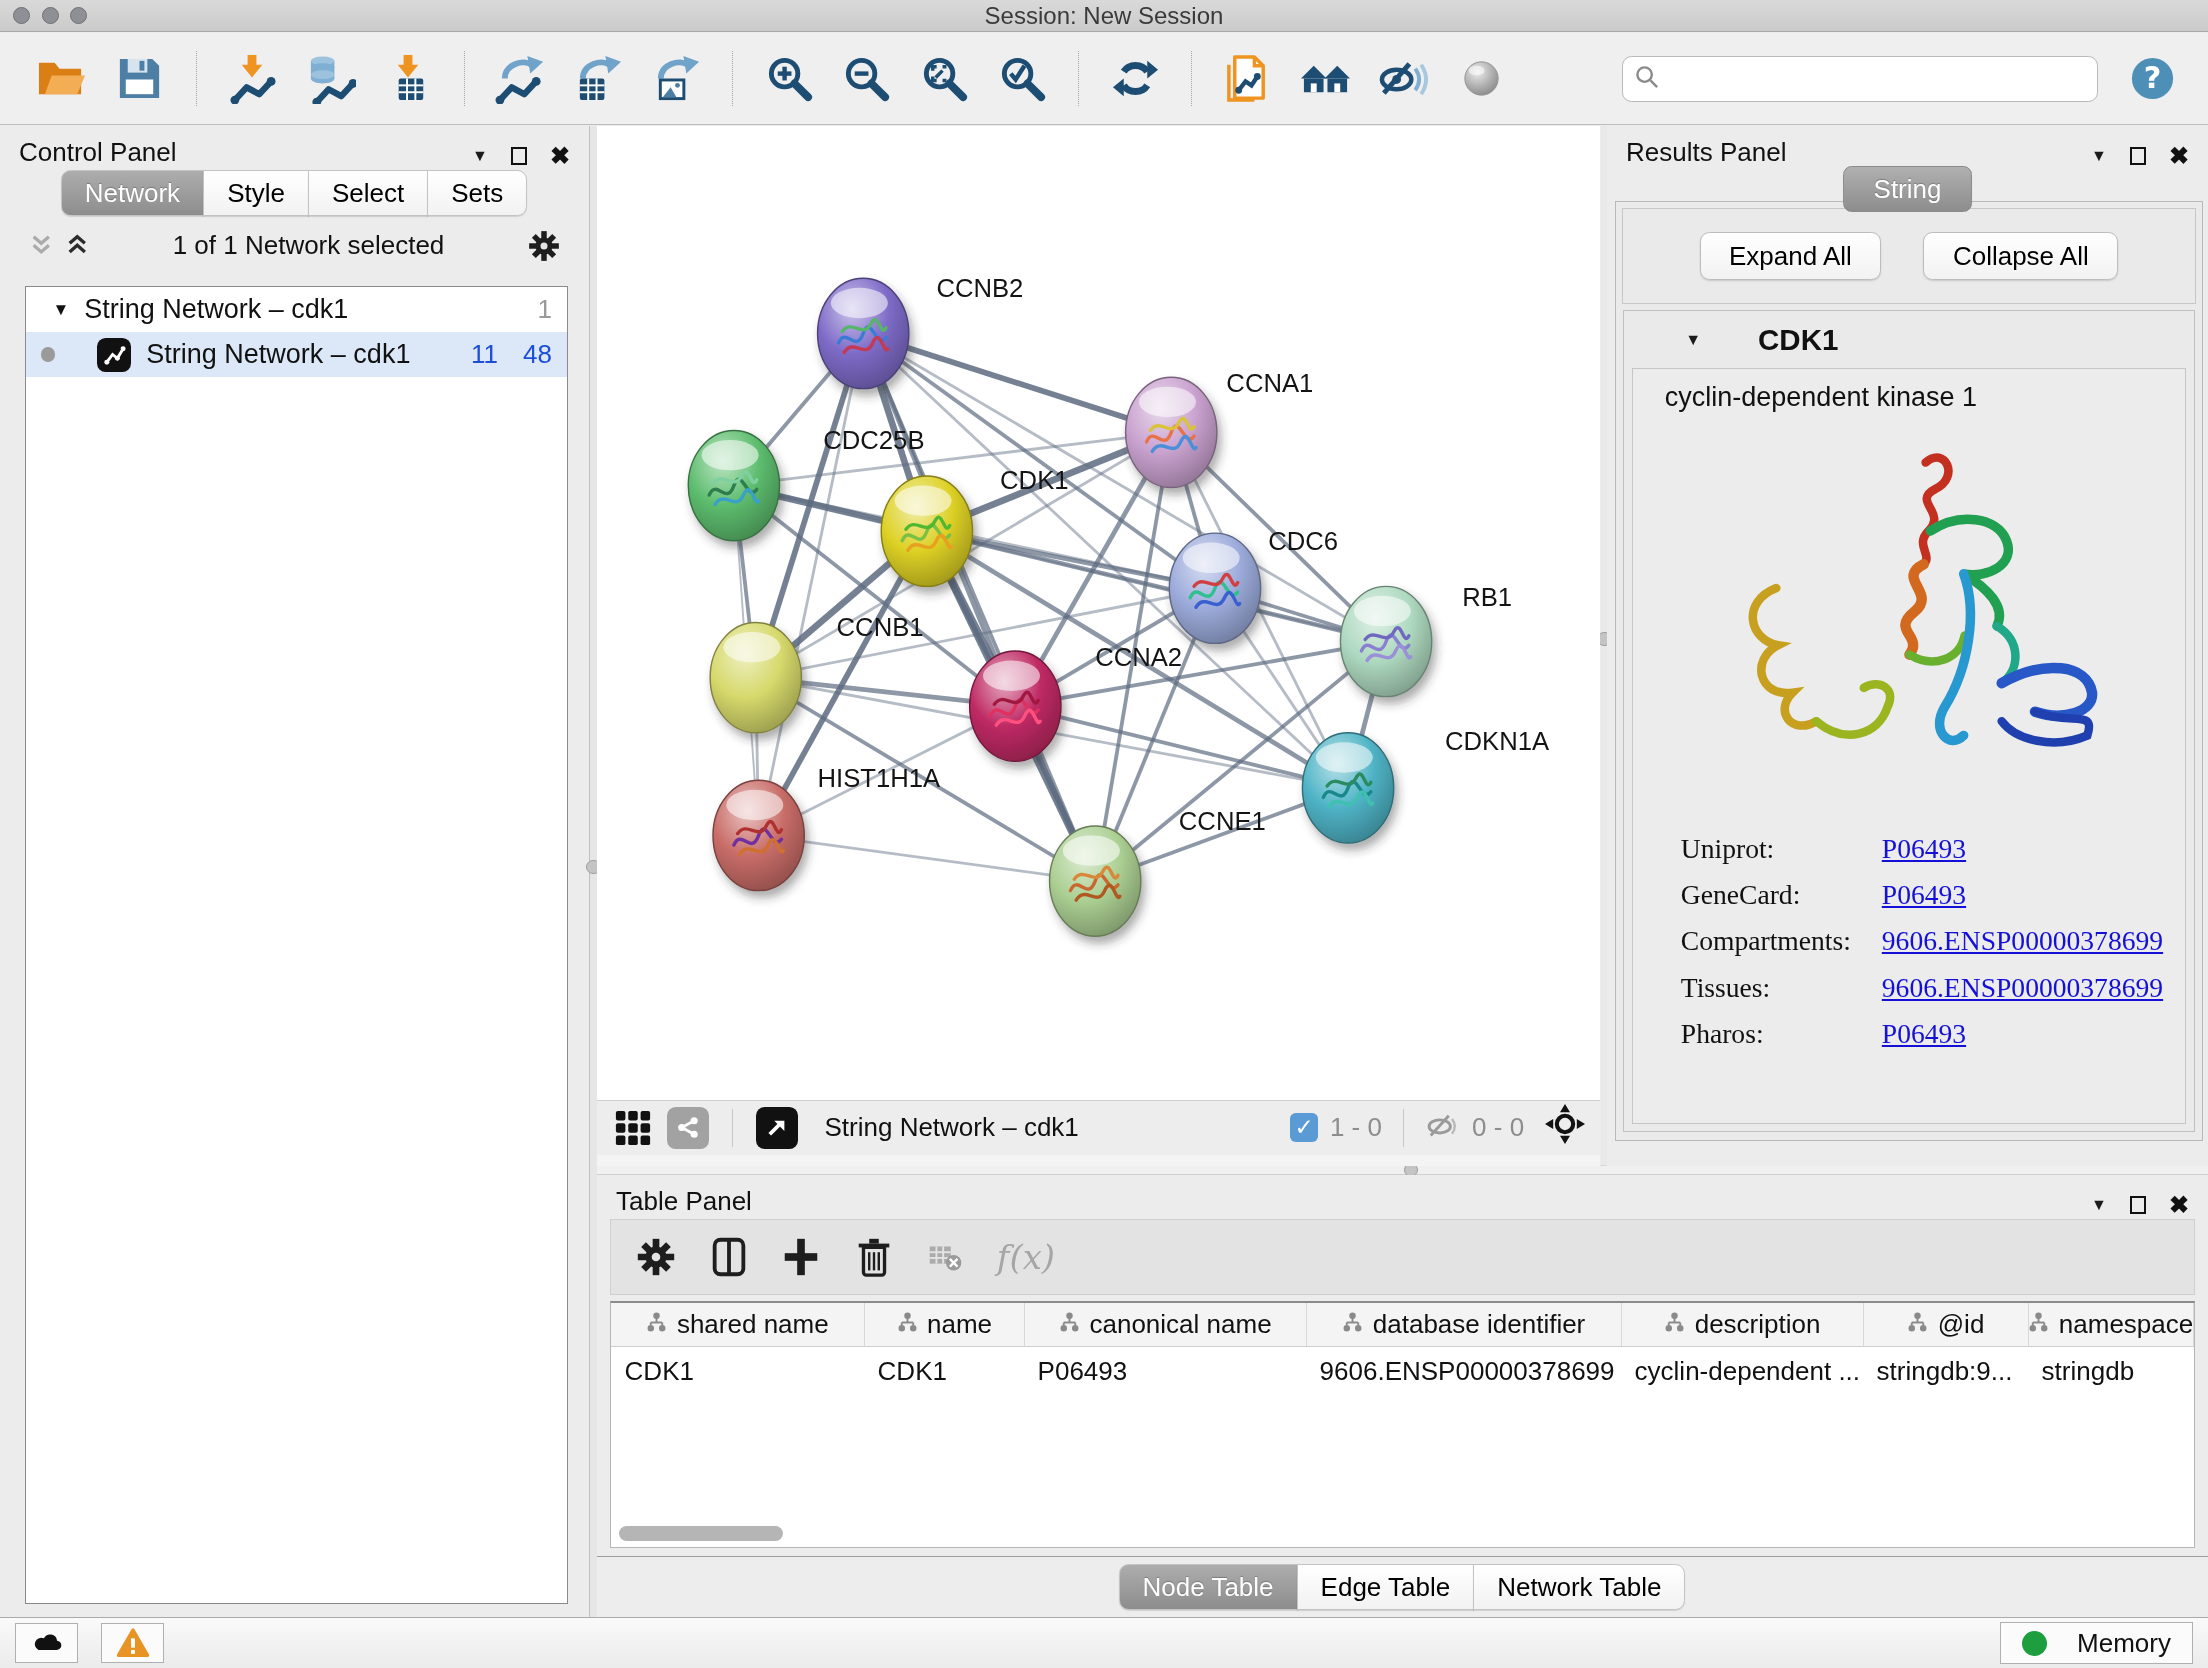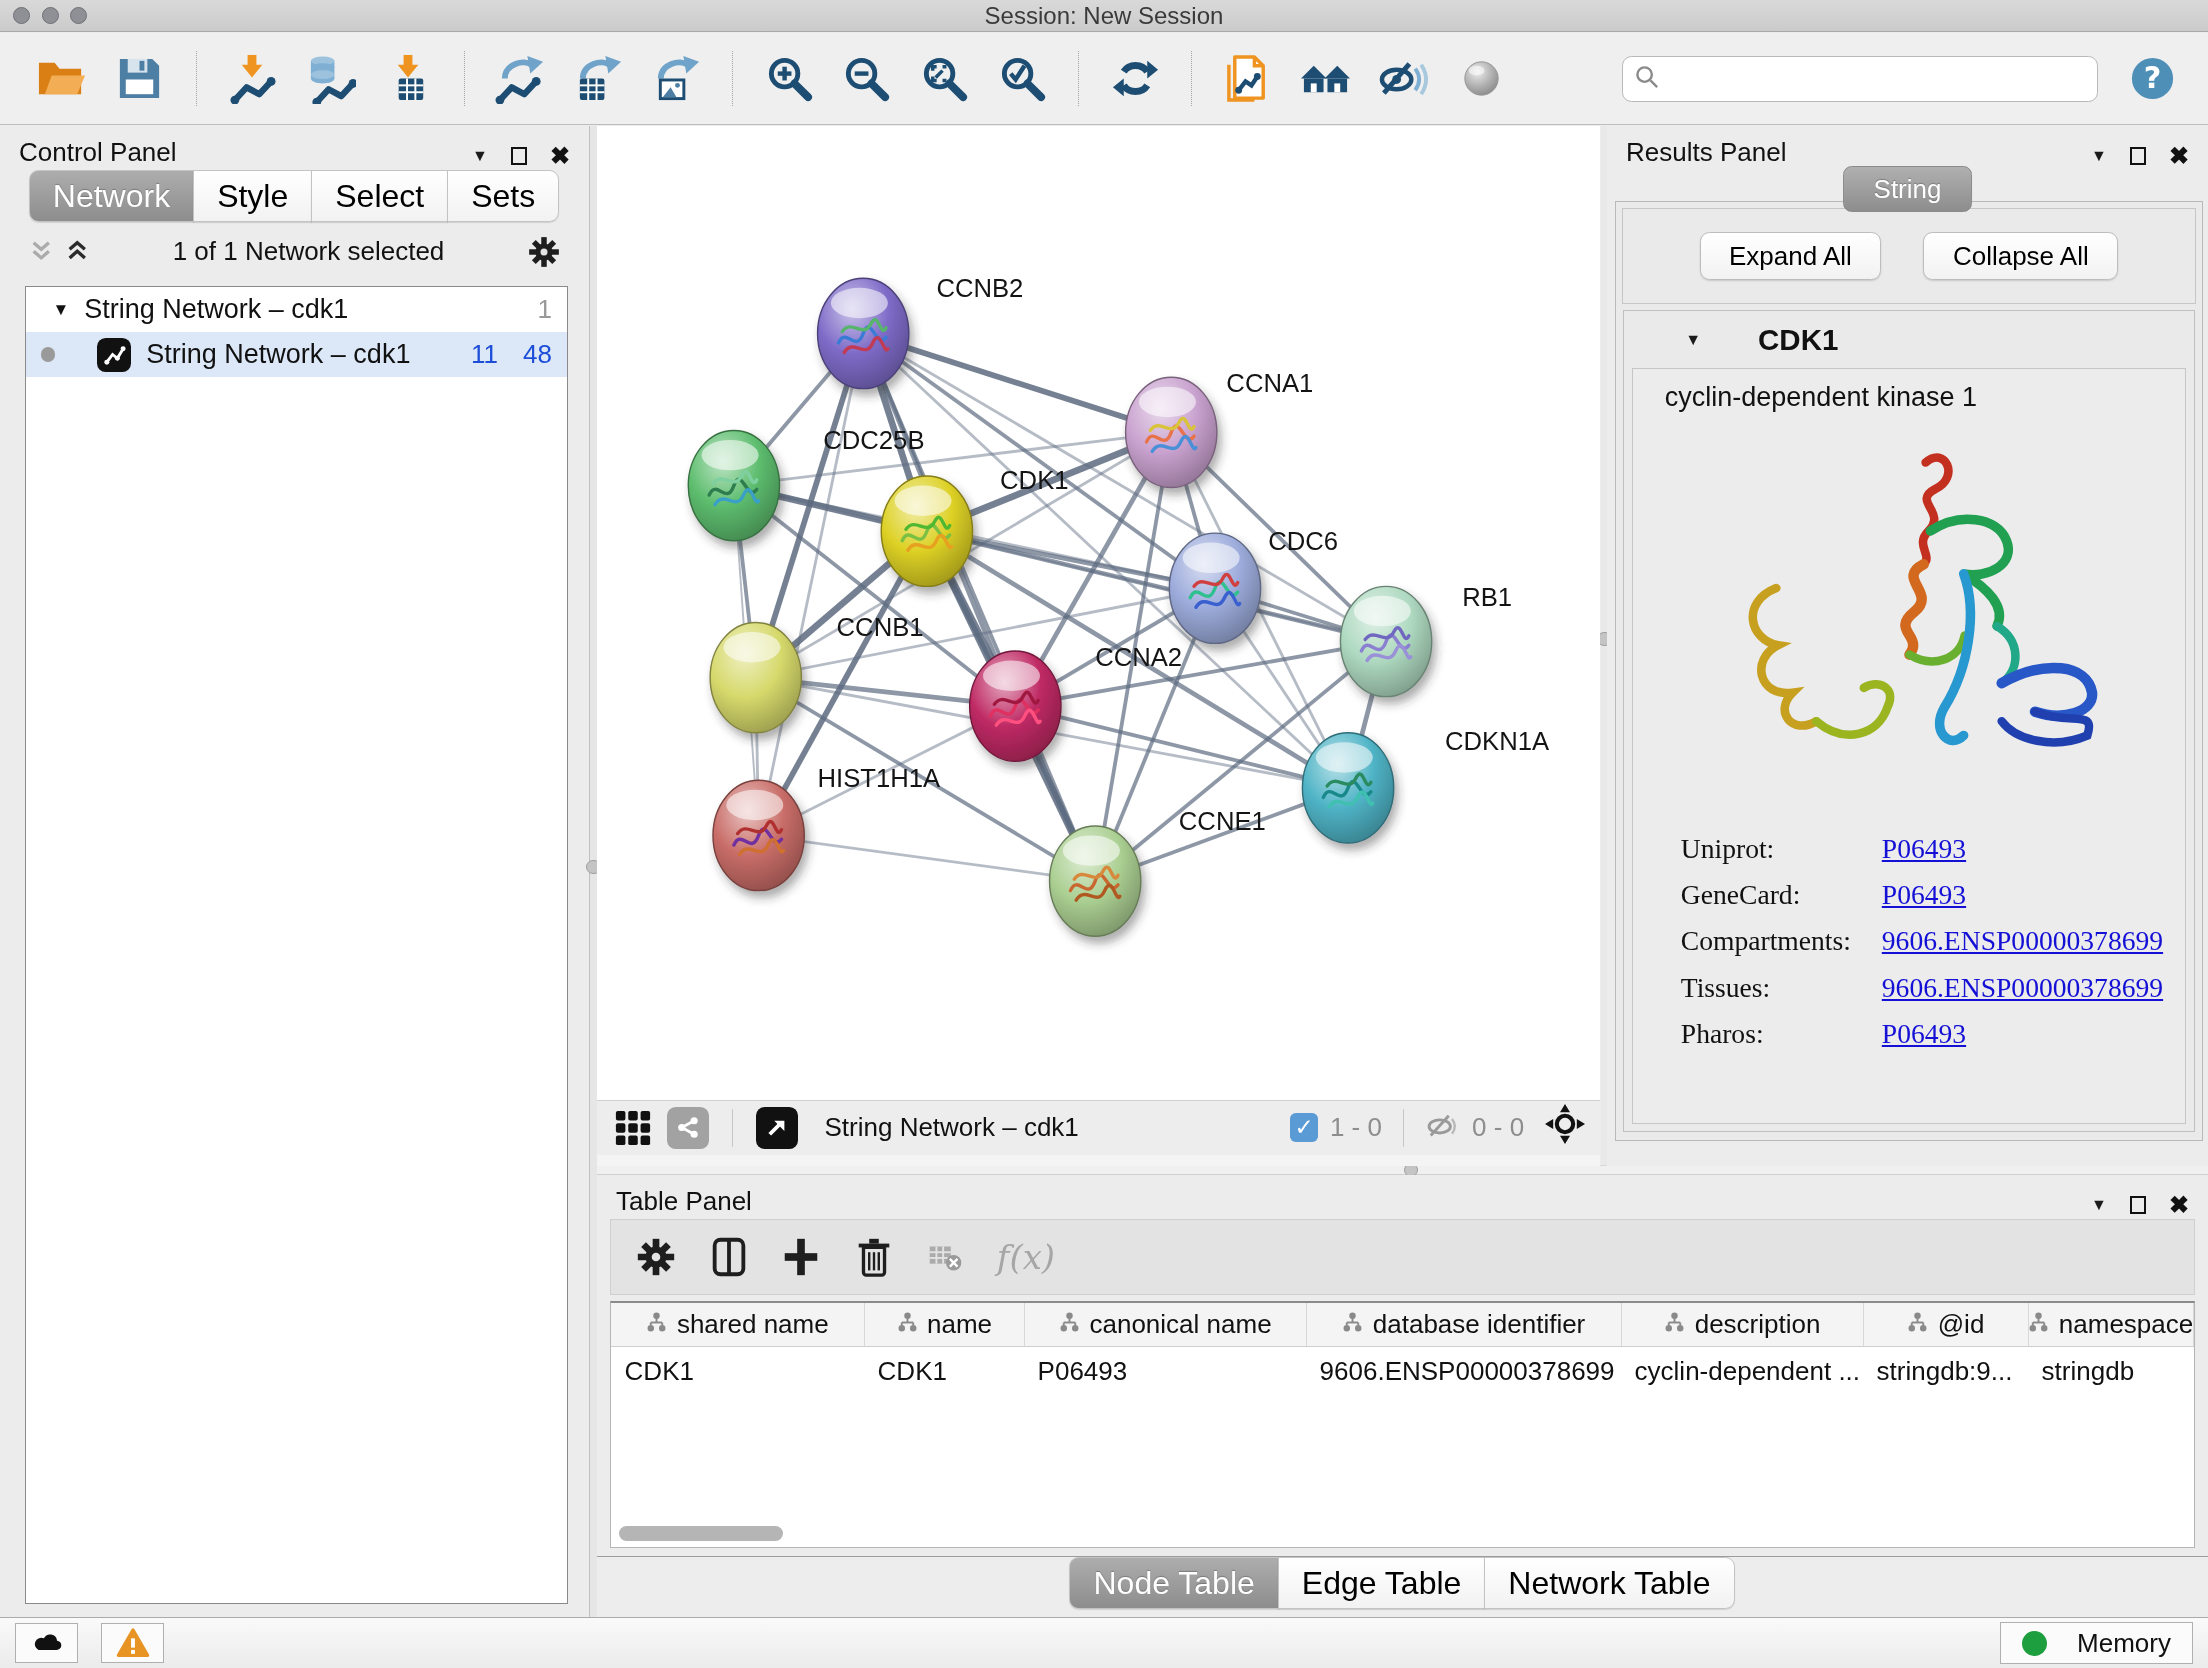--- a/index.html
+++ b/index.html
@@ -30,21 +30,21 @@
   .panel-head { height:42px; display:flex; align-items:flex-end; padding:0 19px; font-size:26px; color:#111; }
   .ph-icons { margin-left:auto; display:flex; gap:23px; align-items:center; }
   .tri { font-size:16px; color:#1b1b1b; }
   .floatbox { width:16px; height:18px; border:2.4px solid #111; background:transparent; }
   .closex { font-size:24px; color:#111; font-weight:bold; line-height:1; }
 
   
   .control-panel { position:absolute; left:0; top:126px; width:590px; bottom:51px; background:#ececec;
     border-right:1px solid #c0c0c0; }
   .cp-tabs { display:flex; justify-content:center; margin-top:1.9px; }
-  .tab { padding:6.7px 23px; font-size:32px; color:#000; background:linear-gradient(#ffffff,#f2f2f2);
+  .tab { padding:6.7px 23px; font-size:26px; color:#000; background:linear-gradient(#ffffff,#f2f2f2);
     border:1px solid #c3c3c3; margin-left:-1px; box-shadow:0 1px 1px rgba(0,0,0,.12); }
   .tab.selected { background:linear-gradient(#adadad,#8d8d8d); color:#fff; text-shadow:0 -1px 1px rgba(0,0,0,.25); }
   .tab:first-child { border-radius:9.5px 0 0 9.5px; }
   .tab:last-child { border-radius:0 9.5px 9.5px 0; }
   .cp-selector { display:flex; align-items:center; padding:11.4px 27px 7.6px 27px; gap:7px; }
   .chev svg { width:28.5px; height:28.5px; display:block; }
   .sel-text { flex:1; text-align:center; font-size:26px; color:#111; }
   .gearglyph svg { width:36px; height:36px; display:block; }
   .cp-tree { position:absolute; left:25px; right:21px; top:160px; bottom:13.3px; background:#fff; border:1.9px solid #8a8a8a; }
   .tree-row { height:45px; display:flex; align-items:center; font-size:27px; color:#111; padding:0 15px; }
@@ -114,21 +114,21 @@
   .fx { font-family:"DejaVu Serif",serif; font-style:italic; font-size:34px; color:#a6a6a6; }
   .tp-tablewrap { margin:5.7px 13.3px 0; background:#fff; border:1px solid #b5b5b5; border-top:2.9px solid #8a8a8a;
     flex:1; position:relative; overflow:hidden; }
   table { width:100%; border-collapse:collapse; table-layout:fixed; font-size:26px; color:#111; }
   th { background:#f4f4f4; border-right:1px solid #d8d8d8; border-bottom:1px solid #cfcfcf;
     height:44px; font-weight:normal; overflow:hidden; white-space:nowrap; }
   th .thc { display:flex; align-items:center; justify-content:center; gap:9.5px; }
   td { padding:8.6px 13.3px; overflow:hidden; white-space:nowrap; }
   .h-scroll { position:absolute; left:7.6px; right:7.6px; bottom:4.8px; height:17px; }
   .h-thumb { width:164px; height:15px; background:#b5b5b5; border-radius:7.6px; }
-  .tp-tabs { height:61px; display:flex; align-items:flex-start; justify-content:center; background:#ededed;
+  .tp-tabs { height:61px; display:flex; align-items:center; justify-content:center; background:#ededed;
     border-top:1.9px solid #9c9c9c; margin-top:7.6px; flex:none; }
 
   
   .statusbar { position:absolute; left:0; right:0; bottom:0; height:51px;
     background:linear-gradient(#fafafa,#ebebeb); border-top:1px solid #ababab;
     display:flex; align-items:center; padding:0 15px; gap:23px; }
   .sb-btn { width:63px; height:40px; background:#fbfbfb; border:1.9px solid #b0b0b0;
     display:flex; align-items:center; justify-content:center; }
   .sb-btn svg { width:34px; height:34px; }
   .memory { margin-left:auto; height:42px; background:#fbfbfb; border:1.9px solid #b0b0b0;

